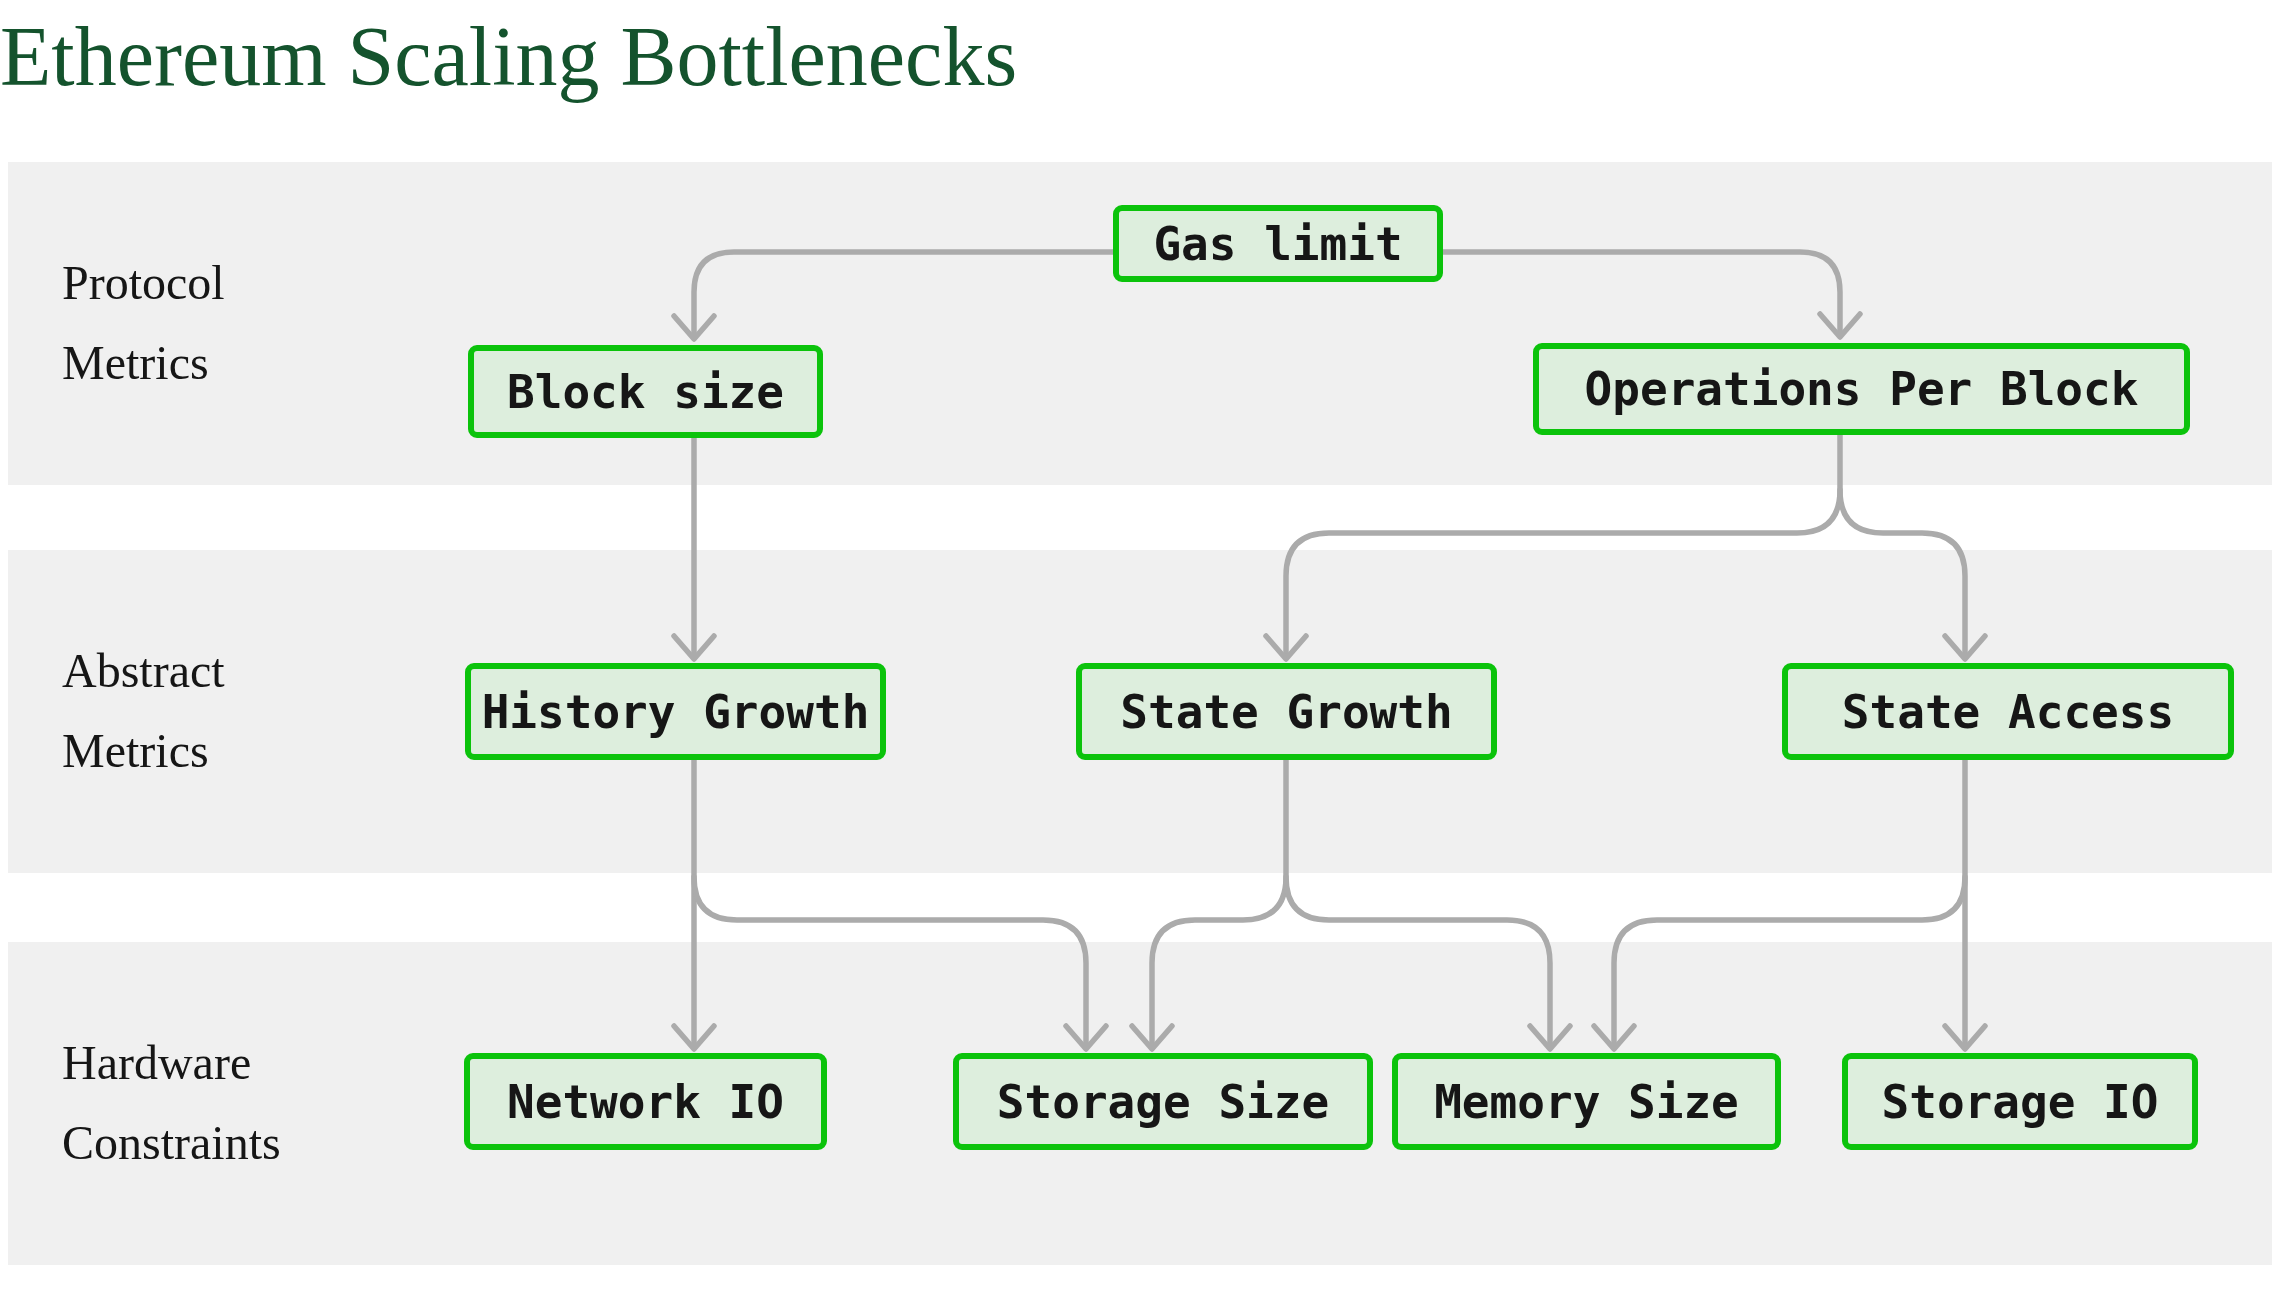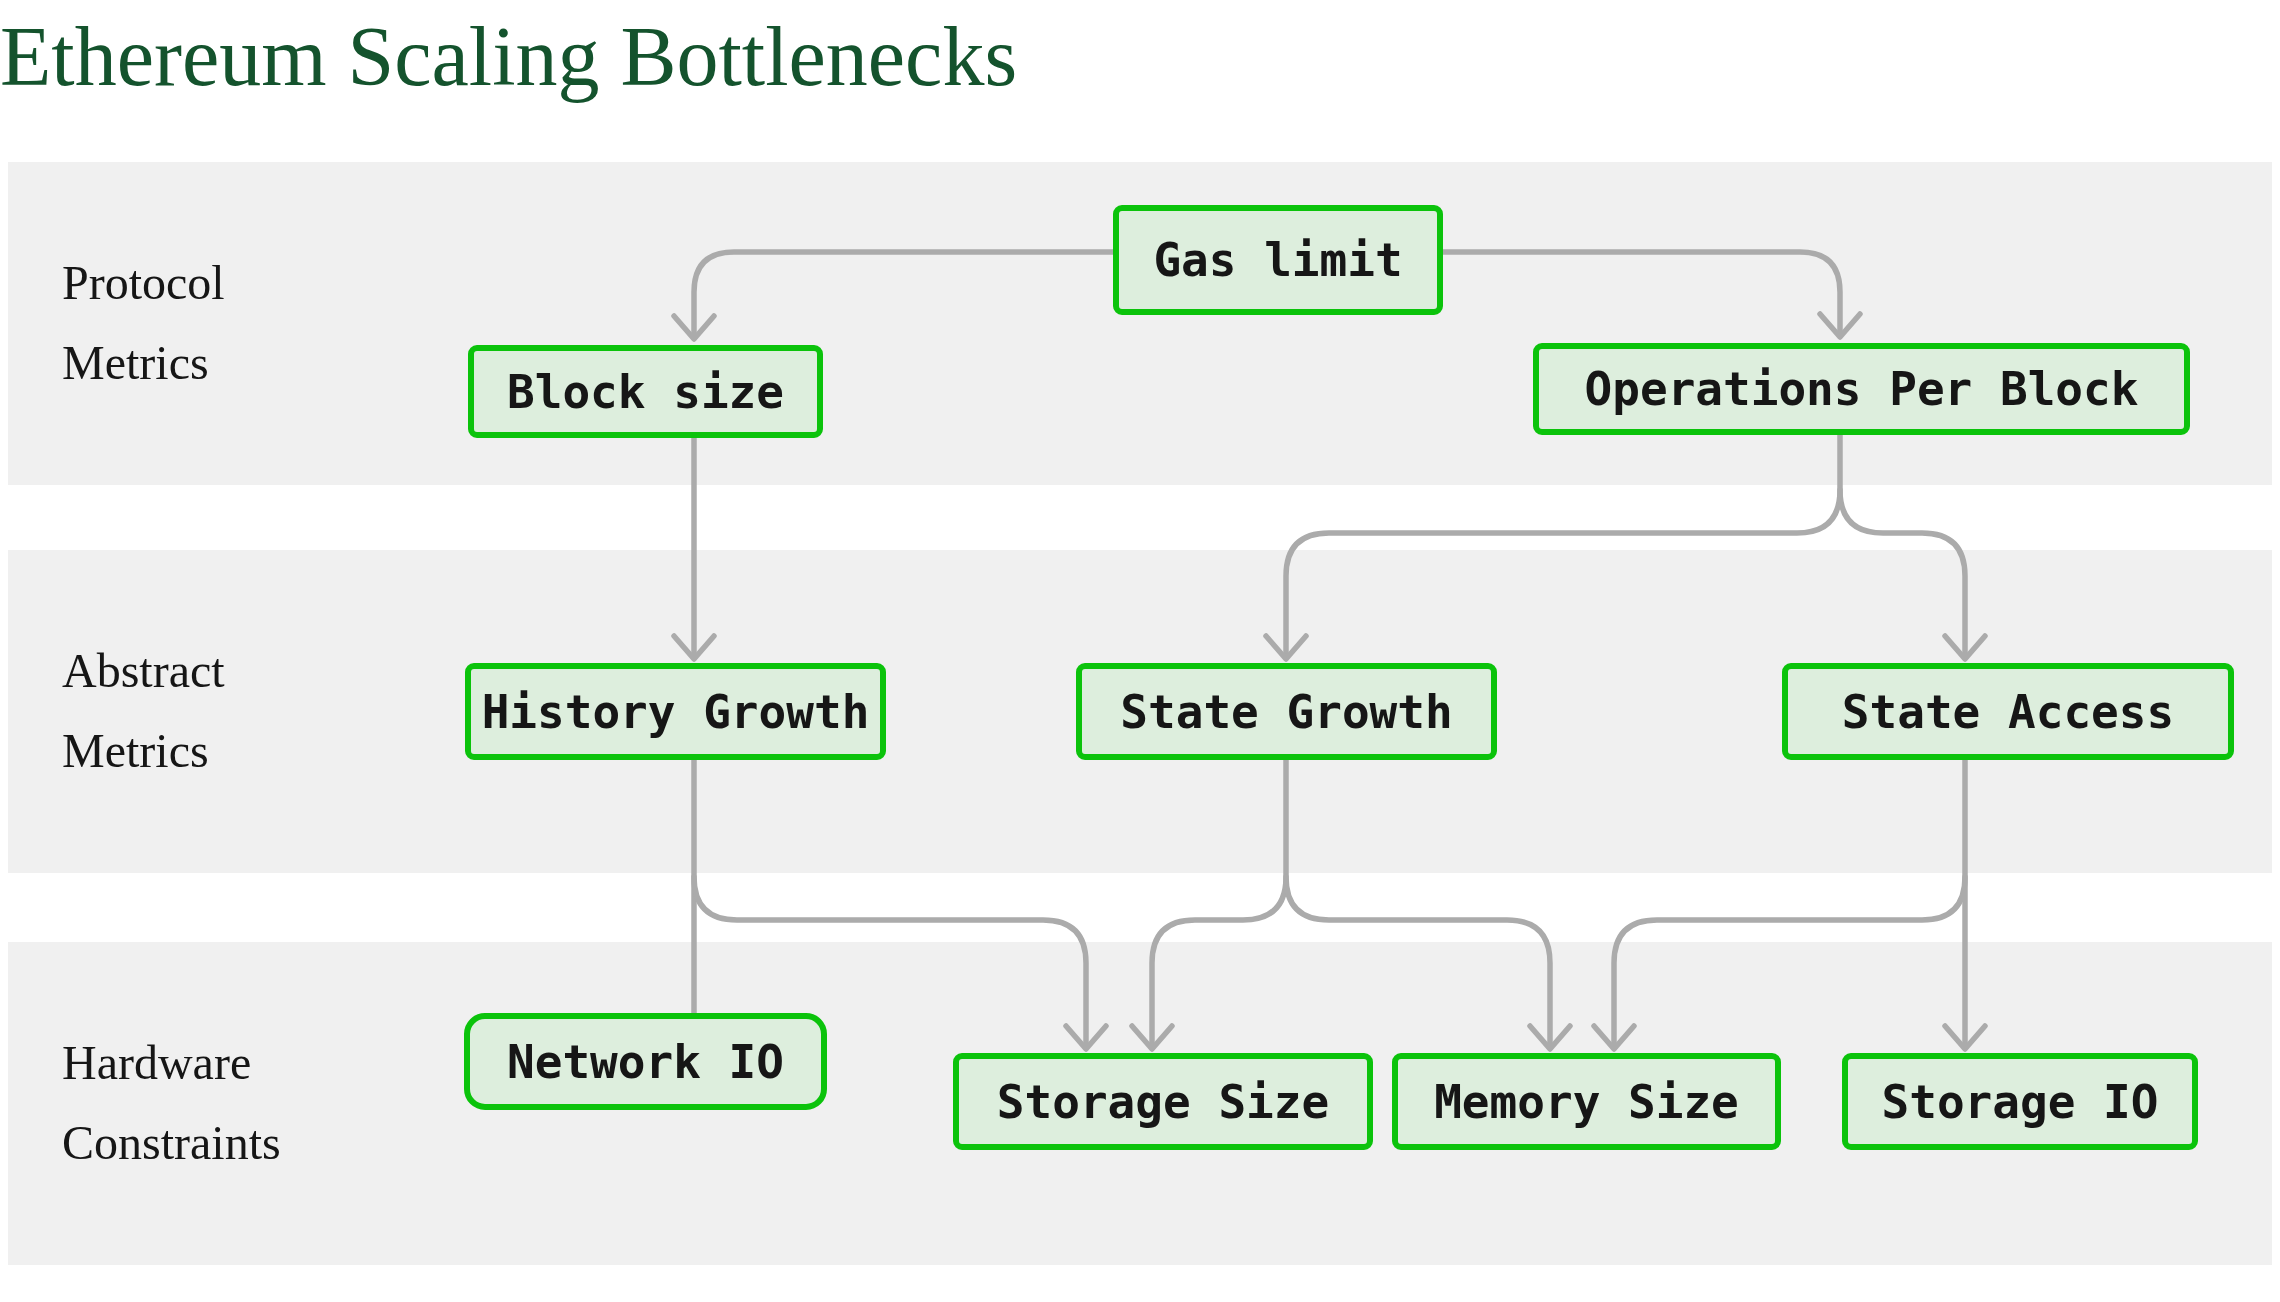--- a/index.html
+++ b/index.html
@@ -28,27 +28,27 @@
   svg.wires{position:absolute;top:0;left:0;z-index:2;}
   svg.wires path{fill:none;stroke:#ababab;stroke-width:5.5;stroke-linecap:round;stroke-linejoin:round;}
   
   .node{
     position:absolute;z-index:3;box-sizing:border-box;
     background:#ddeedd;border:6px solid #0bc30b;border-radius:9px;
     display:flex;align-items:center;justify-content:center;
     font-family:"DejaVu Sans Mono", monospace;font-weight:600;
     font-size:46px;color:#161616;white-space:nowrap;
   }
-  .n-gas     {left:1113px;top:205px; width:330px;height:110px;}
+  .n-gas     {left:1113px;top:205px; width:330px;height:77px;}
   .n-block   {left:468px; top:345px; width:355px;height:93px;}
   .n-opb     {left:1533px;top:343px; width:657px;height:92px;}
   .n-history {left:465px; top:663px; width:421px;height:97px;}
   .n-sgrowth {left:1076px;top:663px; width:421px;height:97px;}
   .n-saccess {left:1782px;top:663px; width:452px;height:97px;}
-  .n-netio   {left:464px; top:1013px;width:363px;height:97px;border-radius:21px;}
+  .n-netio   {left:464px; top:1053px;width:363px;height:97px;}
   .n-ssize   {left:910px; top:1053px;width:420px;height:97px;margin-left:43px;}
   .n-msize   {left:1392px;top:1053px;width:389px;height:97px;}
   .n-sio     {left:1842px;top:1053px;width:356px;height:97px;}
 </style>
 </head>
 <body>
 
 <div class="band b1"></div>
 <div class="band b2"></div>
 <div class="band b3"></div>

